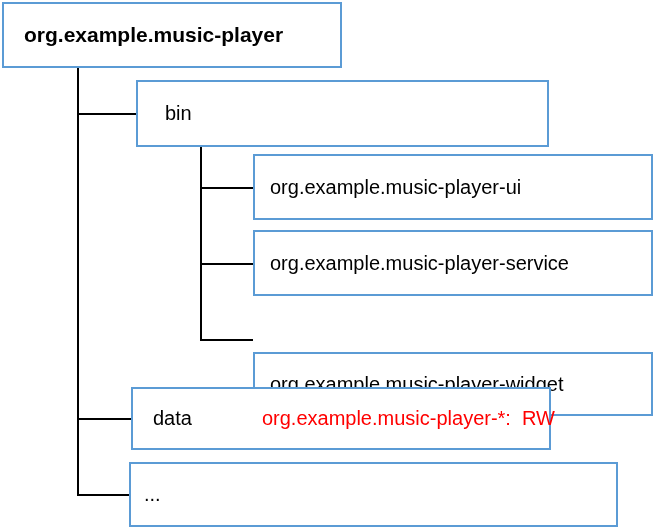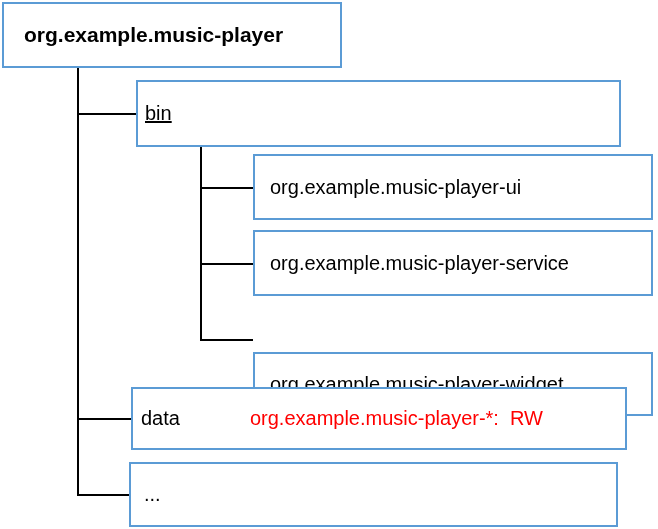--- a/index.html
+++ b/index.html
@@ -24,25 +24,25 @@
     align-items: center;
     font-size: 20px;
     color: #000000;
     white-space: pre;
   }
   .node .label { white-space: pre; }
   #node-root {
     left: 2px; top: 2px; width: 340px; height: 66px;
     font-weight: bold; font-size: 21px; padding-left: 20px;
   }
-  #node-bin      { left: 136px; top: 80px;  width: 485px; height: 67px; padding-left: 7px; text-decoration: underline; }
+  #node-bin      { left: 136px; top: 80px;  width: 413px; height: 67px; padding-left: 27px; }
   #node-ui       { left: 253px; top: 154px; width: 400px; height: 66px; padding-left: 15px; text-align: right; }
   #node-service  { left: 253px; top: 230px; width: 400px; height: 66px; padding-left: 15px; }
   #node-widget   { left: 253px; top: 308px; width: 400px; height: 64px; padding-left: 15px; margin-top: 44px; }
-  #node-data     { left: 131px; top: 387px; width: 496px; height: 63px; padding-left: 8px; }
+  #node-data     { left: 131px; top: 387px; width: 420px; height: 63px; padding-left: 20px; }
   #node-ellipsis { left: 129px; top: 462px; width: 489px; height: 65px; padding-left: 13px; }
   .annotation {
     color: #FF0000;
     margin-left: 70px;
     white-space: pre;
   }
   .connector {
     position: absolute;
     background: #000000;
   }

